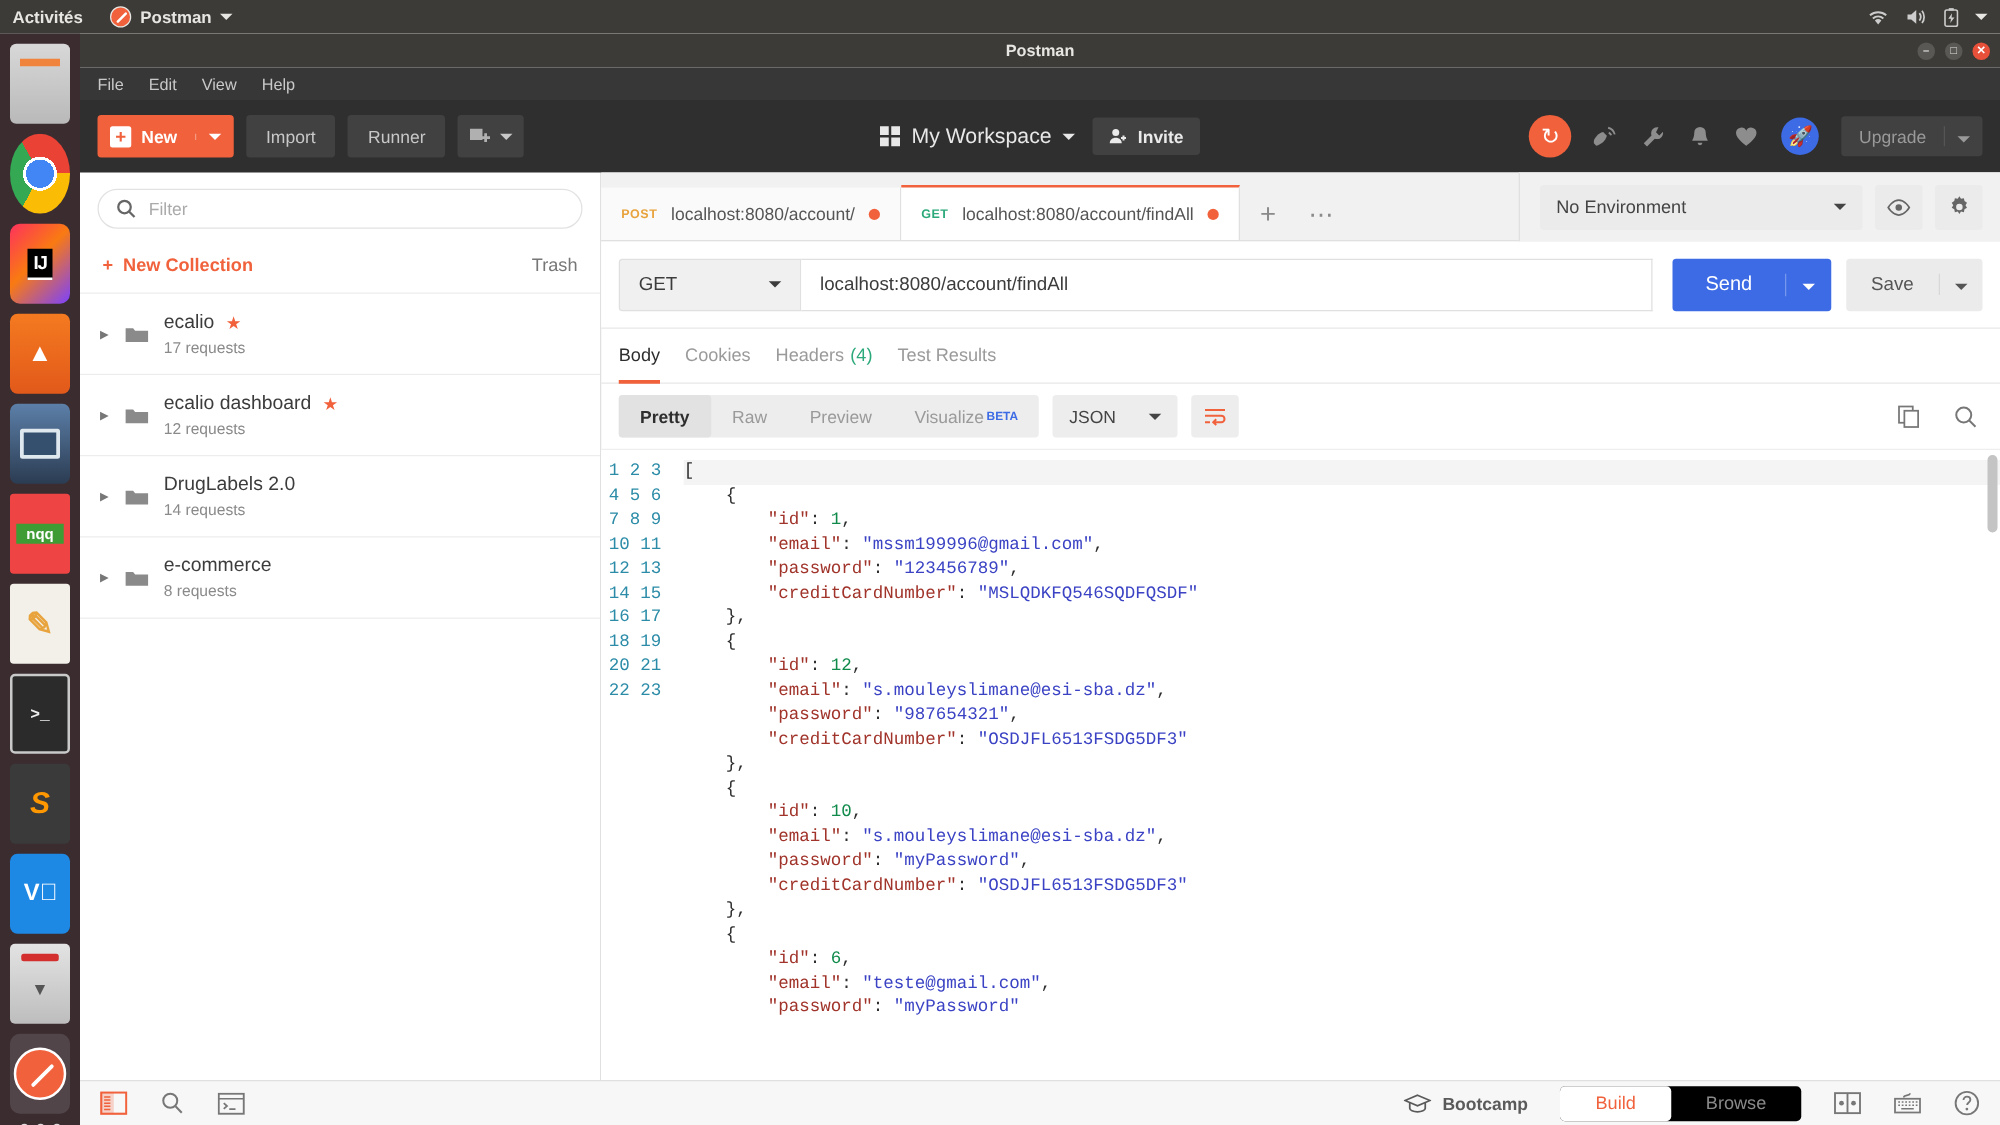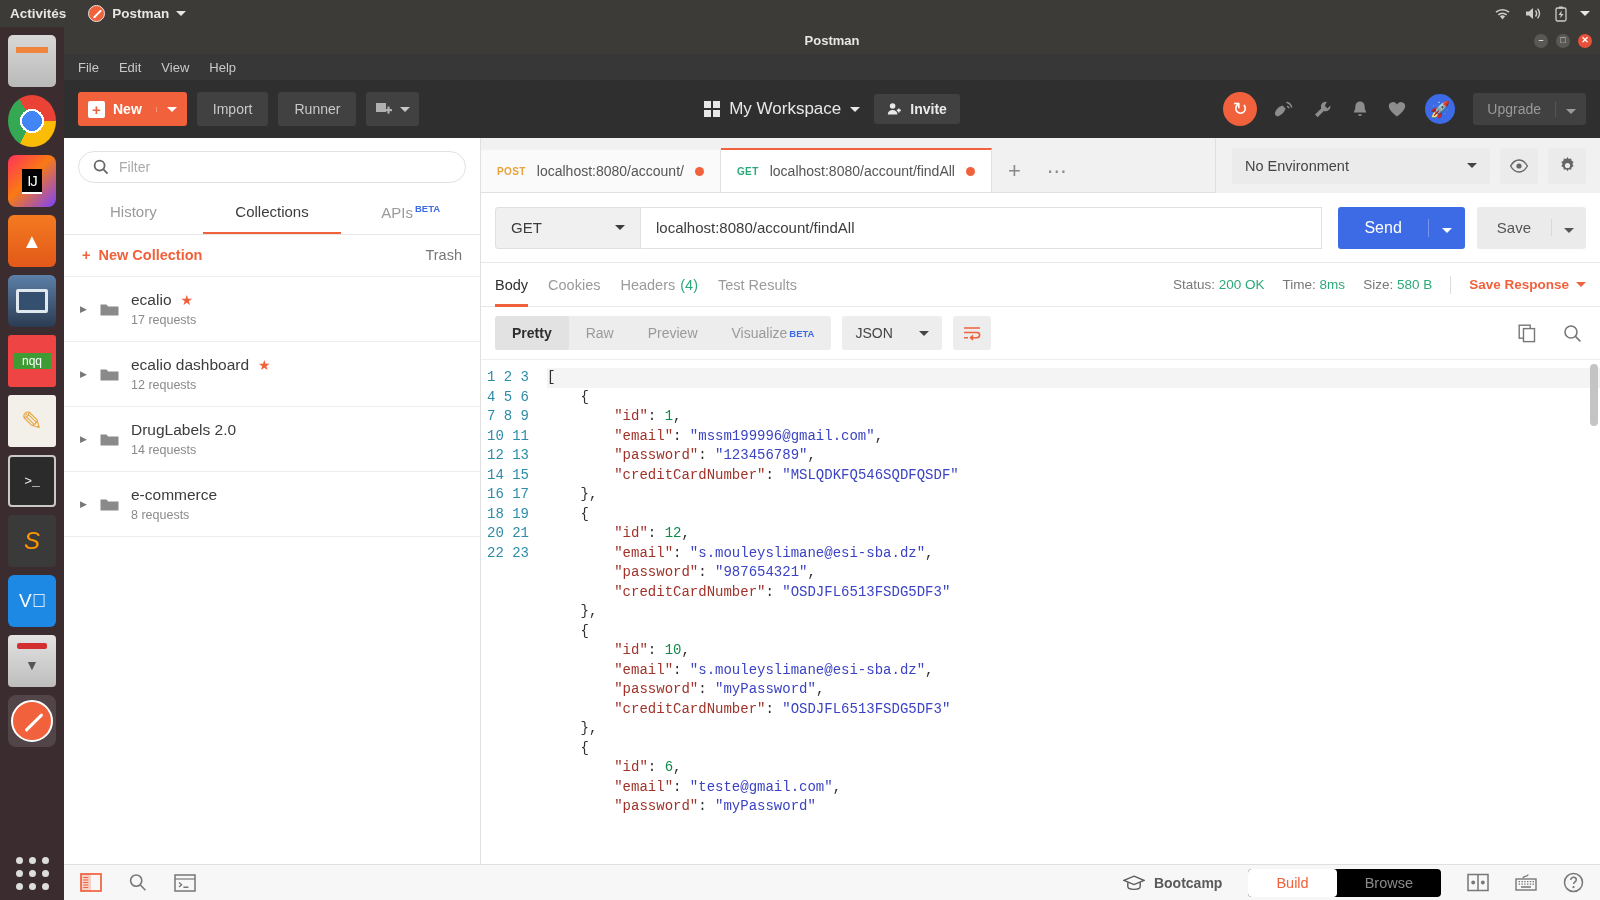--- a/index.html
+++ b/index.html
@@ -27,22 +27,22 @@
                   background:#fff; transform: rotate(-45deg); border-radius:1px;}
   .caret-d { width:0;height:0;border-left:5px solid transparent;border-right:5px solid transparent;
              border-top:5px solid currentColor; display:inline-block; }
 
   
   #dock {
     position: absolute; top: 27px; left: 0; width: 64px; height: 873px;
     background: #3b2c30; display: flex; flex-direction: column; align-items: center;
     padding-top: 8px; gap: 8px;
   }
-  .dock-item { width: 48px; height: 52px; border-radius: 8px; position: relative;
-               display:flex; align-items:center; justify-content:center; font-weight:normal;
+  .dock-item { width: 48px; height: 64px; border-radius: 8px; position: relative;
+               display:flex; align-items:center; justify-content:center; font-weight:bold;
                color:#fff; font-size:15px; overflow:hidden; flex: 0 0 auto;}
   .dock-item.running::before { content:""; position:absolute; left:-8px; top:50%;
       transform: translateY(-50%); width:4px; height:8px; border-radius:2px; background:#e95420;}
   .dock-item.active { background: rgba(255,255,255,.12); }
   .d-files { background: linear-gradient(#d8d8d8,#b9b9b9); border-radius:5px; }
   .d-files::after{content:"";position:absolute;top:12px;left:8px;width:32px;height:6px;background:#f0843c;}
   .d-chrome { background: radial-gradient(circle at 50% 50%, #4285f4 0 28%, #fff 28% 34%, transparent 34%),
               conic-gradient(from -30deg,#ea4335 0 33%, #fbbc05 33% 66%, #34a853 66% 100%);
               border-radius:50%; }
   .d-ij { background: linear-gradient(135deg,#fe315d,#f97a12 45%,#7b42ff); }
@@ -348,25 +348,20 @@
   <div id="body">
 
     <div id="sidebar">
       <div class="filterbox">
         <svg width="16" height="16" viewBox="0 0 16 16">
             <circle cx="6.6" cy="6.6" r="5" stroke="#666" stroke-width="1.8" fill="none"></circle>
             <path d="M10.4 10.4l4.2 4.2" stroke="#666" stroke-width="1.8"></path>
           </svg>
         <span>Filter</span>
       </div>
-      <div class="sb-tabs">
-        <div class="sb-tab"><span>History</span></div>
-        <div class="sb-tab active"><span>Collections</span></div>
-        <div class="sb-tab"><span>APIs</span><span class="beta">BETA</span></div>
-      </div>
       <div class="sb-actions">
         <div class="newcoll">
           <span>+</span>
           <span>New Collection</span>
         </div>
         <div class="trash">Trash</div>
       </div>
 
       <div class="coll">
         <span class="arrow">▶</span>
@@ -483,30 +478,20 @@
               <span>Cookies</span>
             </div>
           <div class="rtb">
               <span>Headers</span>
               <span class="cnt4">(4)</span>
             </div>
           <div class="rtb">
               <span>Test Results</span>
             </div>
 
-          <div class="status-wrap">
-            <span><span>Status:</span> <b>200 OK</b></span>
-            <span><span>Time:</span> <b>8ms</b></span>
-            <span><span>Size:</span> <b>580 B</b></span>
-            <span class="sep"></span>
-            <span class="saveresp">
-                <span>Save Response</span>
-                <span class="caret-d"></span>
-              </span>
-          </div>
         </div>
 
         <div id="fmtbar">
           <div class="seg">
             <span class="s active">Pretty</span>
             <span class="s">Raw</span>
             <span class="s">Preview</span>
             <span class="s">
                 <span>Visualize</span>
                 <span class="beta">BETA</span>

